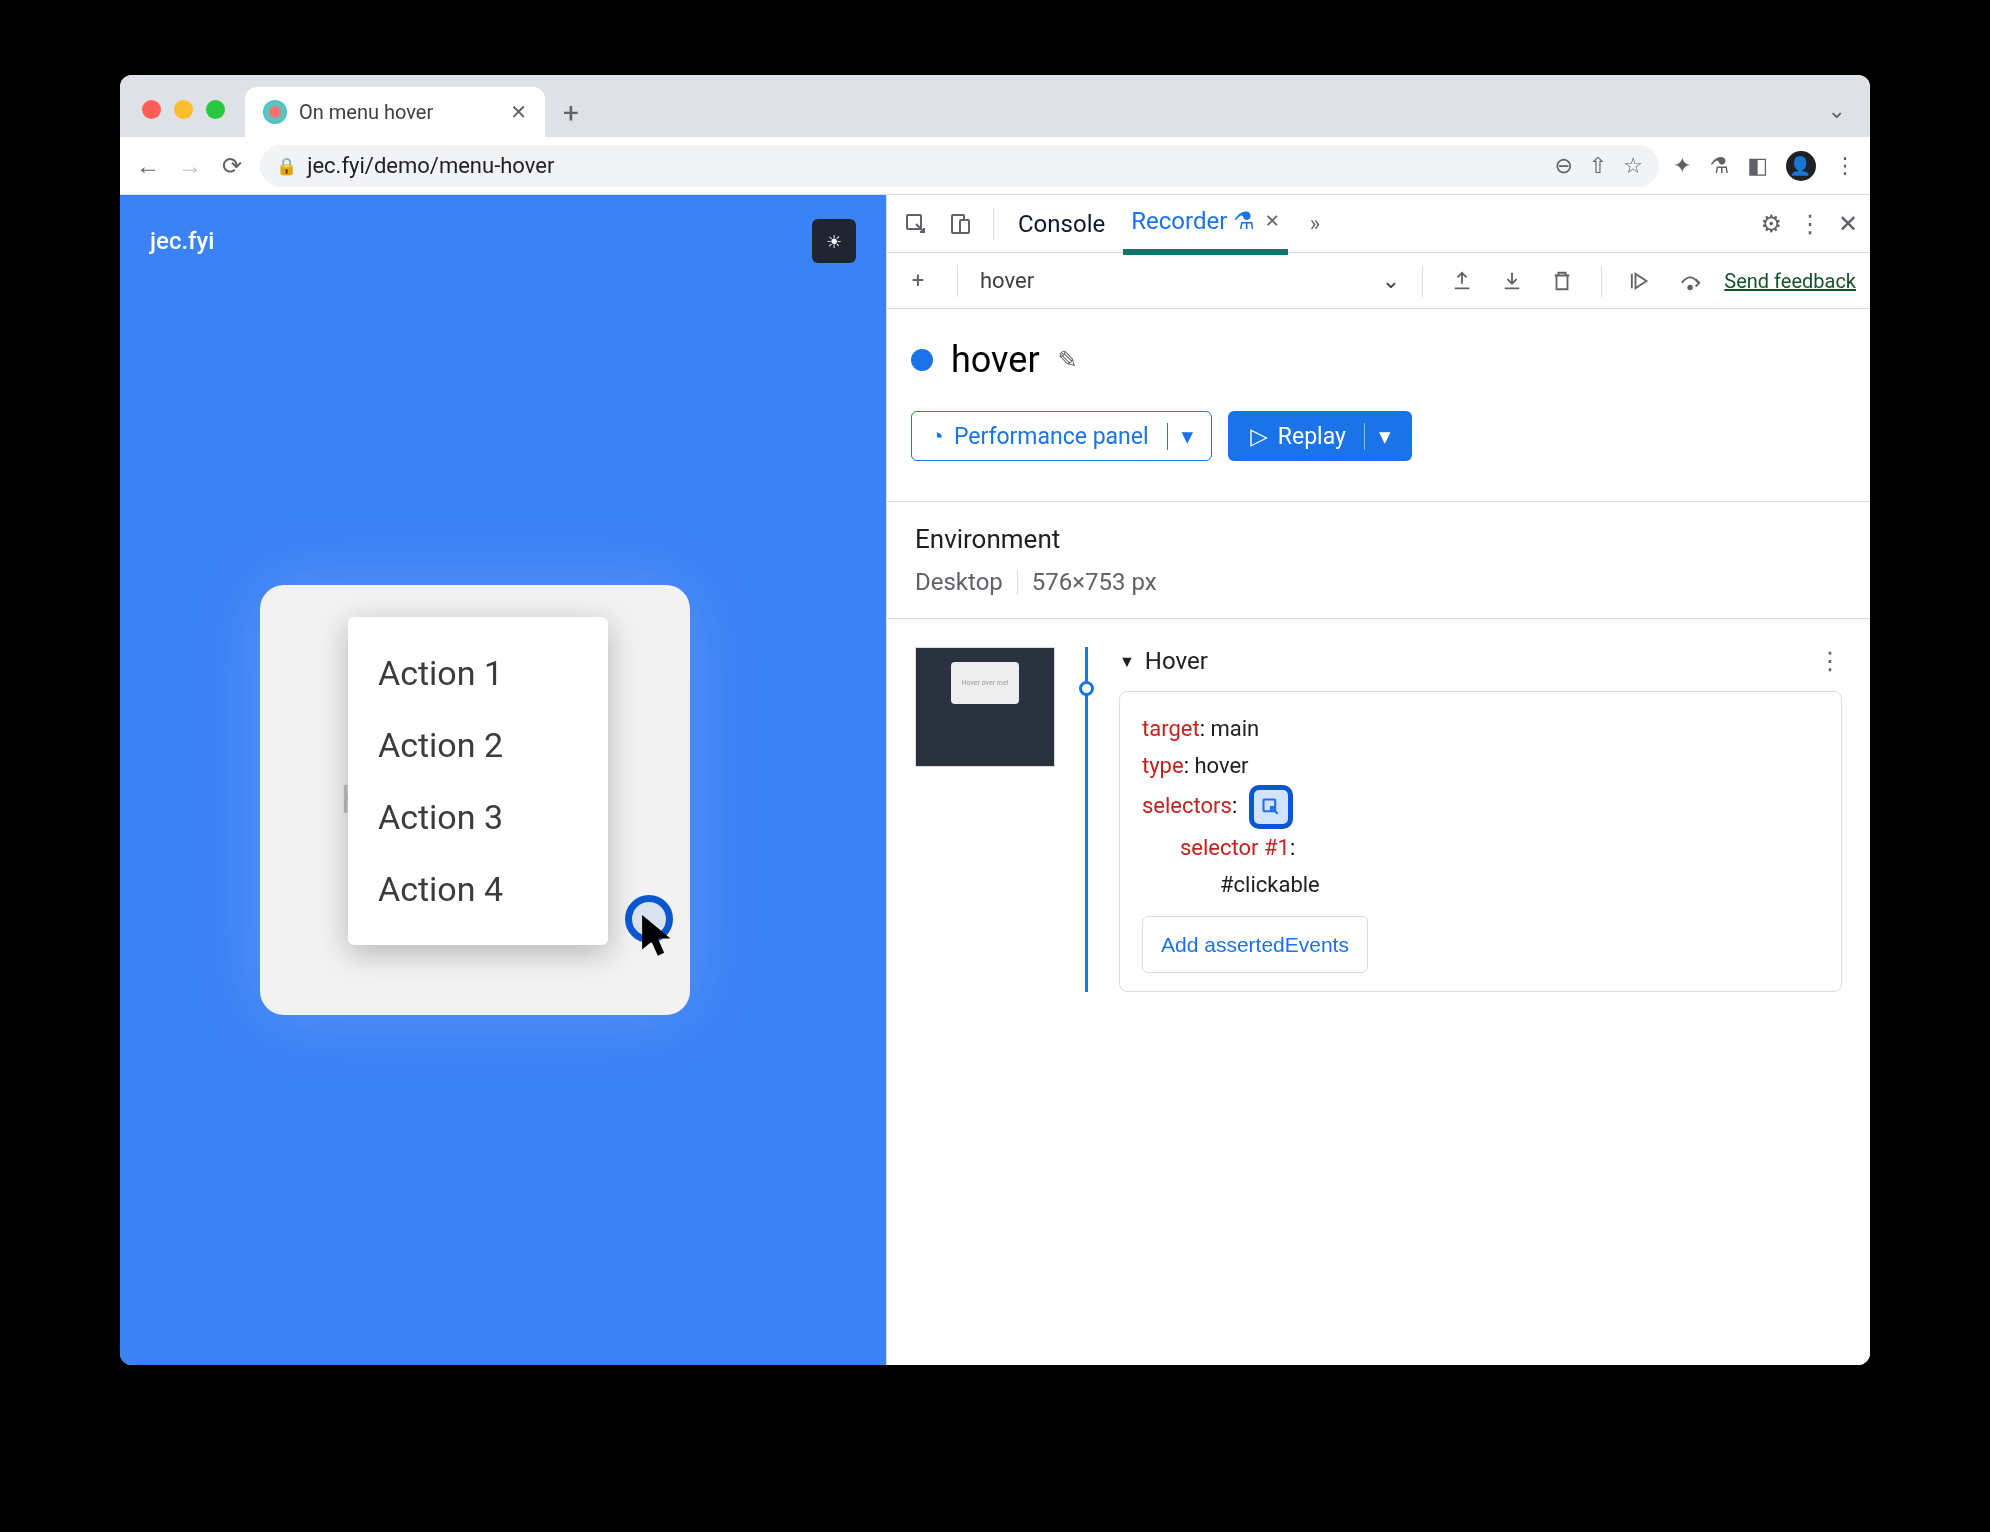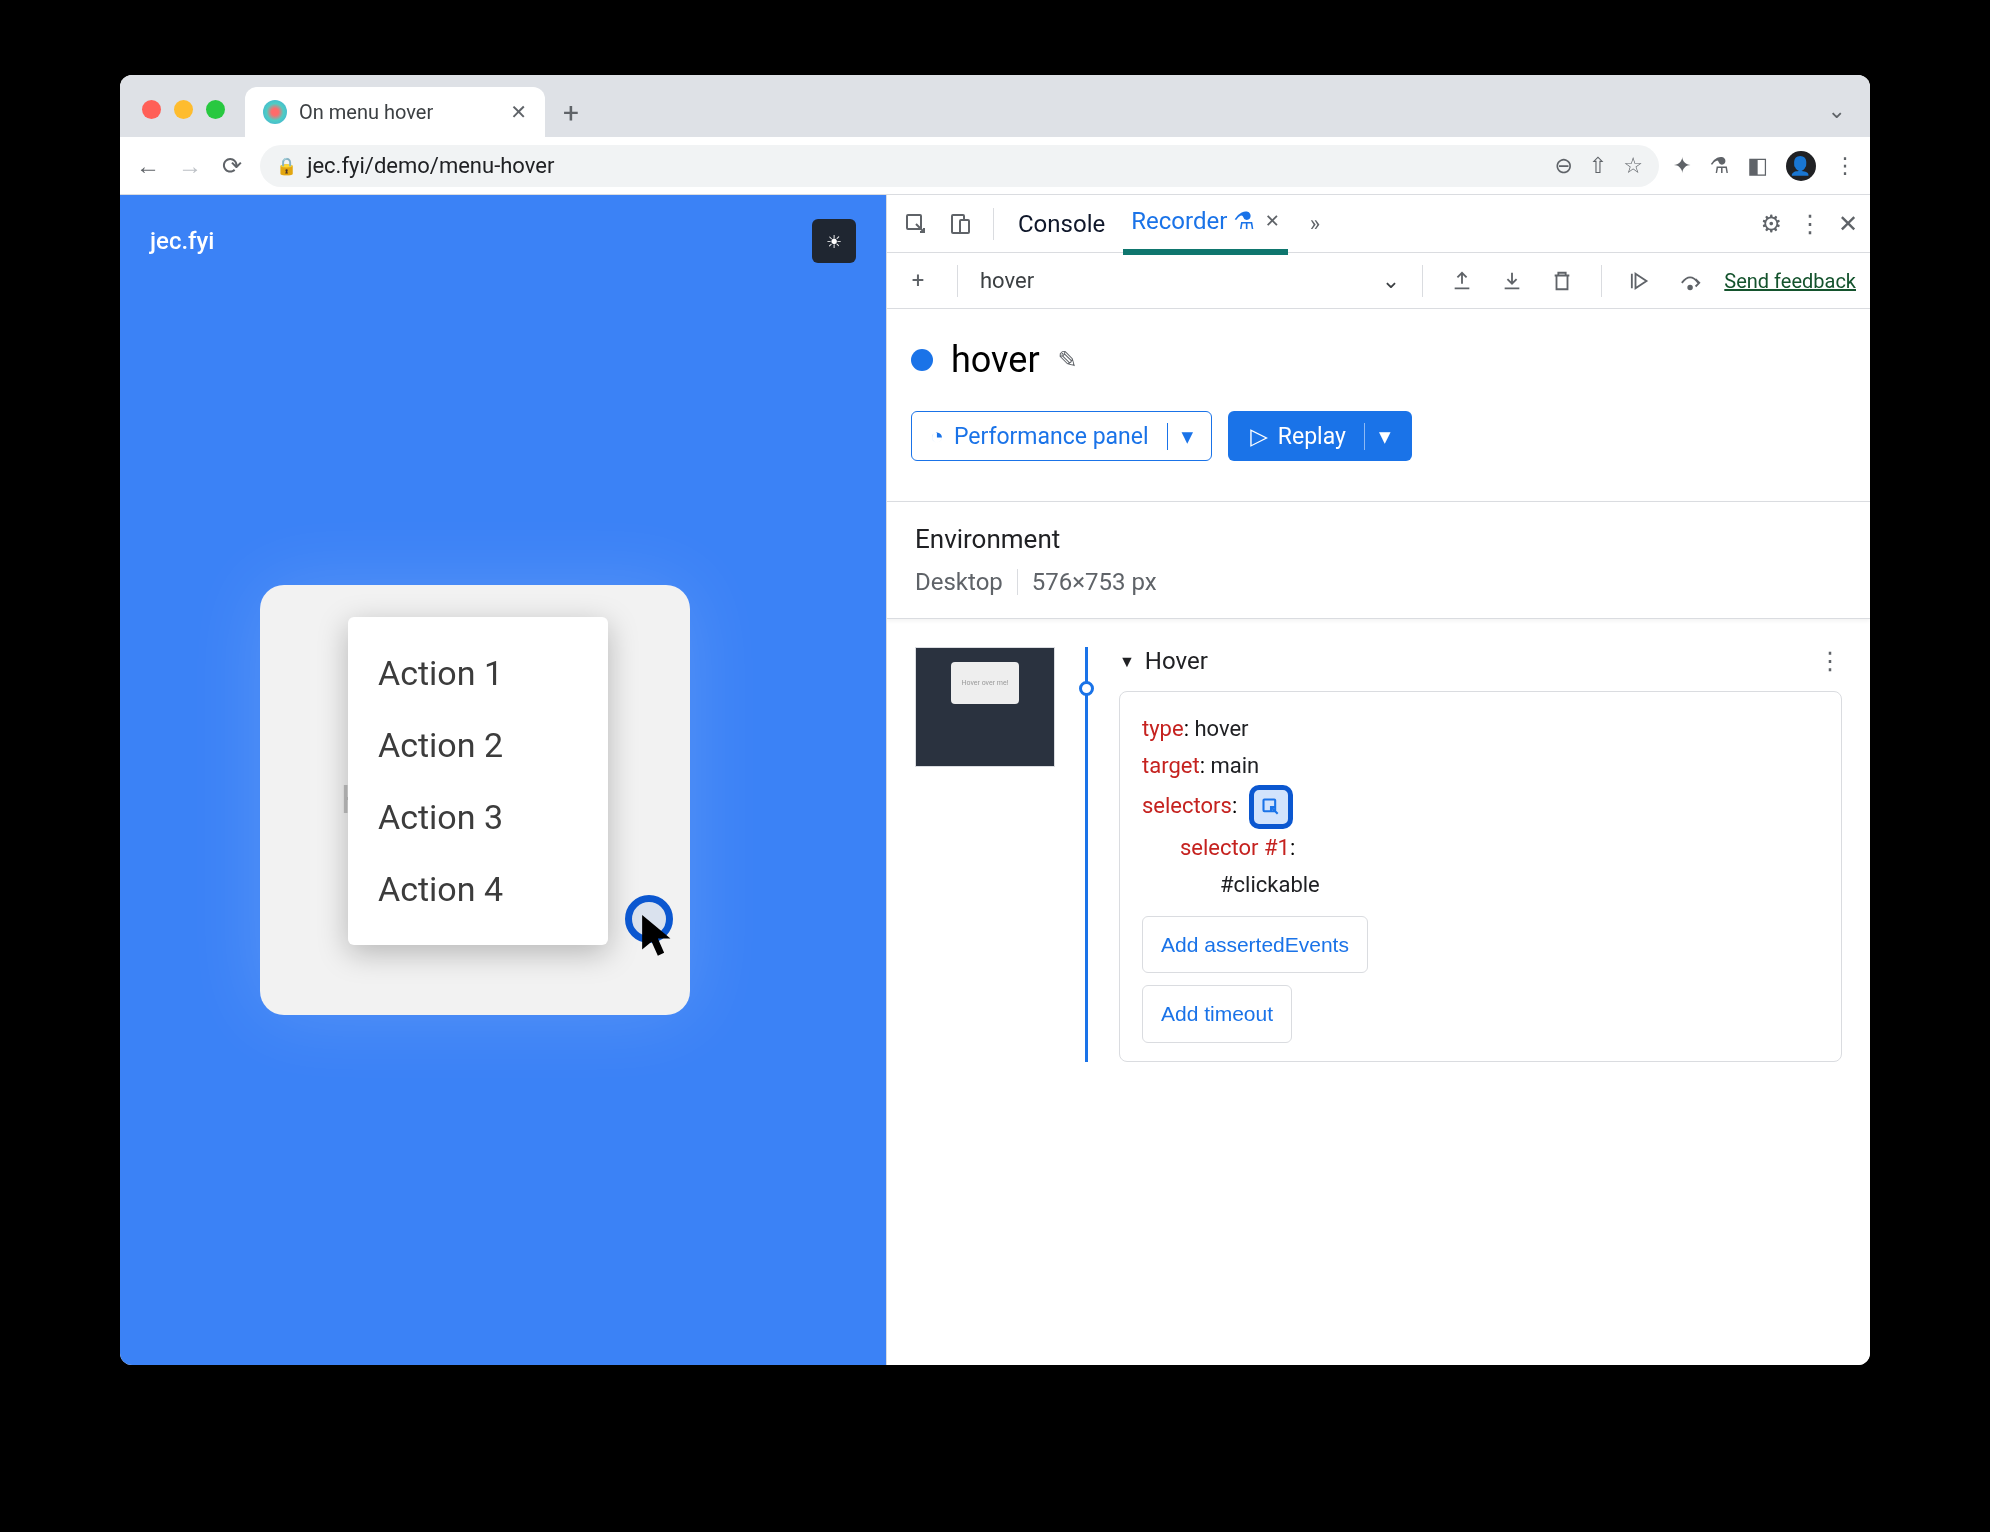--- a/index.html
+++ b/index.html
@@ -269,39 +269,36 @@
           </div>
           <div class="tline">
             <div class="tline-rail"></div>
             <div class="tline-node"></div>
             <div class="step-header">
               <span class="step-caret">▼</span>
               <span>Hover</span>
               <span class="step-menu">⋮</span>
             </div>
             <div class="step-card">
+              <div><span class="k">target</span>: <span class="v">main</span></div>
               <div><span class="k">type</span>: <span class="v">hover</span></div>
-              <div><span class="k">target</span>: <span class="v">main</span></div>
               <div>
                 <span class="k">selectors</span>:
                 <span class="sel-btn">
                   <svg width="20" height="20" viewBox="0 0 24 24" fill="none" stroke="#1a73e8" stroke-width="2.5">
                       <rect x="3" y="3" width="14" height="14" rx="1"></rect>
                       <path d="M20 20 L12 12 M12 17 L12 12 L17 12"></path>
                     </svg>
                 </span>
               </div>
               <div class="indent1"><span class="k">selector #1</span>:</div>
               <div class="indent2"><span class="v">#clickable</span></div>
               <div>
                 <span class="add-btn">Add assertedEvents</span>
               </div>
-              <div>
-                <span class="add-btn">Add timeout</span>
-              </div>
             </div>
           </div>
         </div>
 
       </div>
     </div>
 
   </div>
 </div>
 

